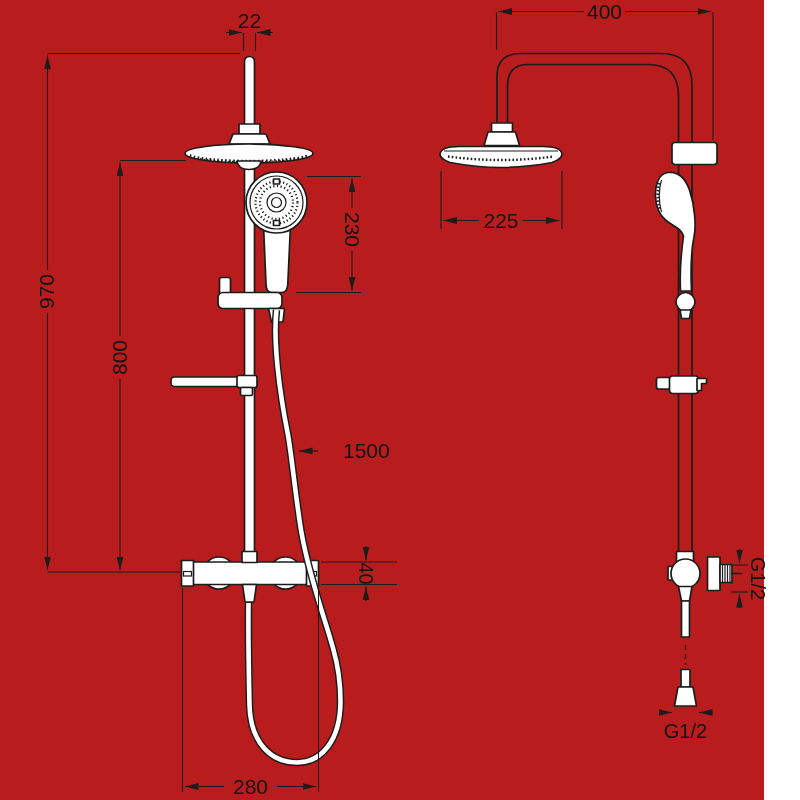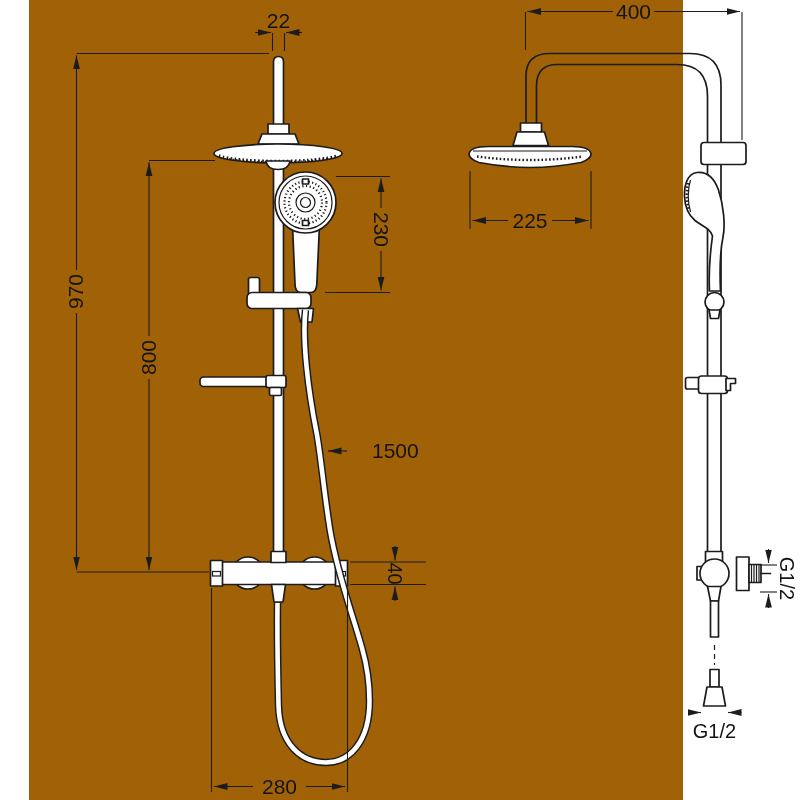--- a/index.html
+++ b/index.html
@@ -1,16 +1,16 @@
 <!DOCTYPE html>
 <html><head>
 <meta charset="utf-8">
 <style>
   html,body { margin:0; padding:0; background:#ffffff; }
-  .stage { width:654px; height:800px; position:relative; background:#a16207;margin-left:29px; }
+  .stage { width:764px; height:800px; position:relative; background:#b91c1c; }
   svg { display:block; }
   .outline { fill:#ffffff; stroke:#1c1c1c; stroke-width:1.7; stroke-linejoin:round; stroke-linecap:round; }
   .line    { fill:none; stroke:#1c1c1c; stroke-width:1.7; stroke-linejoin:round; stroke-linecap:round; }
   .thin    { fill:none; stroke:#1c1c1c; stroke-width:1.2; }
   .tex     { fill:none; stroke:#1c1c1c; }
   .dim     { fill:none; stroke:#1c1c1c; stroke-width:1.1; }
   .hoseOut { fill:none; stroke:#1c1c1c; stroke-width:7.5; }
   .hoseIn  { fill:none; stroke:#ffffff; stroke-width:4.6; }
   .dimtext { font-family:"Liberation Sans", sans-serif; font-size:21px; fill:#141414; text-anchor:middle; }
   .dimtext-sm { font-family:"Liberation Sans", sans-serif; font-size:20px; fill:#141414; text-anchor:middle; }

